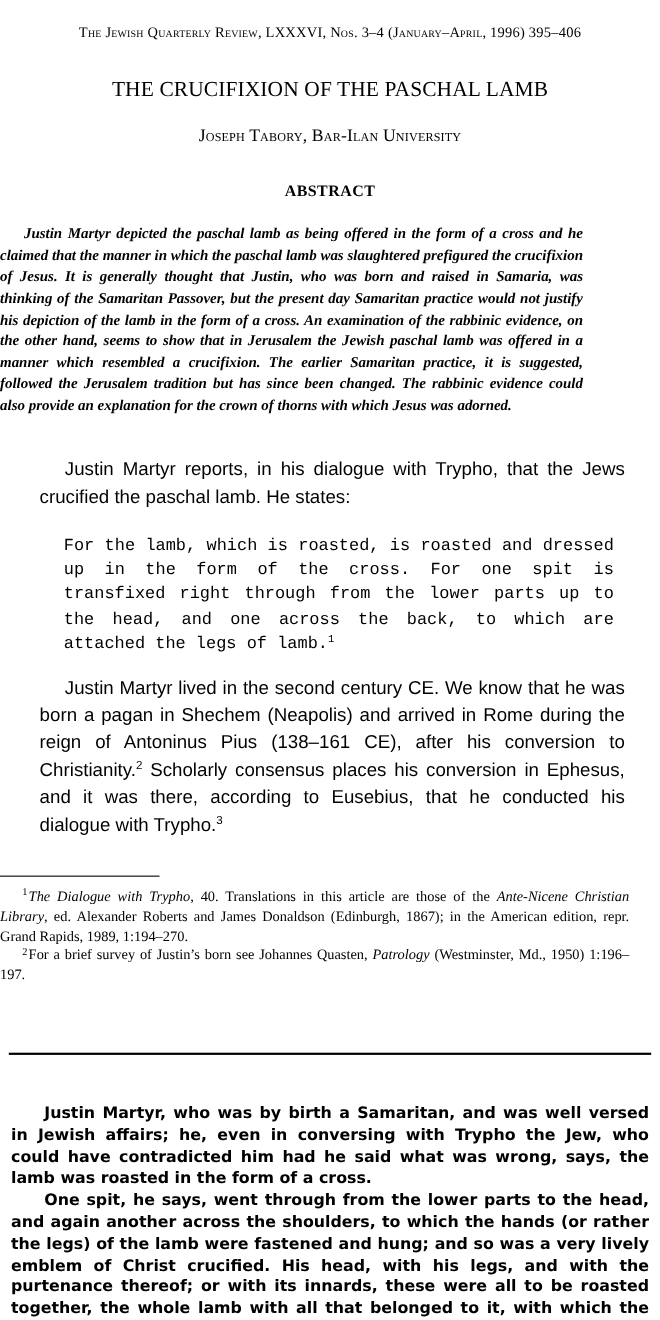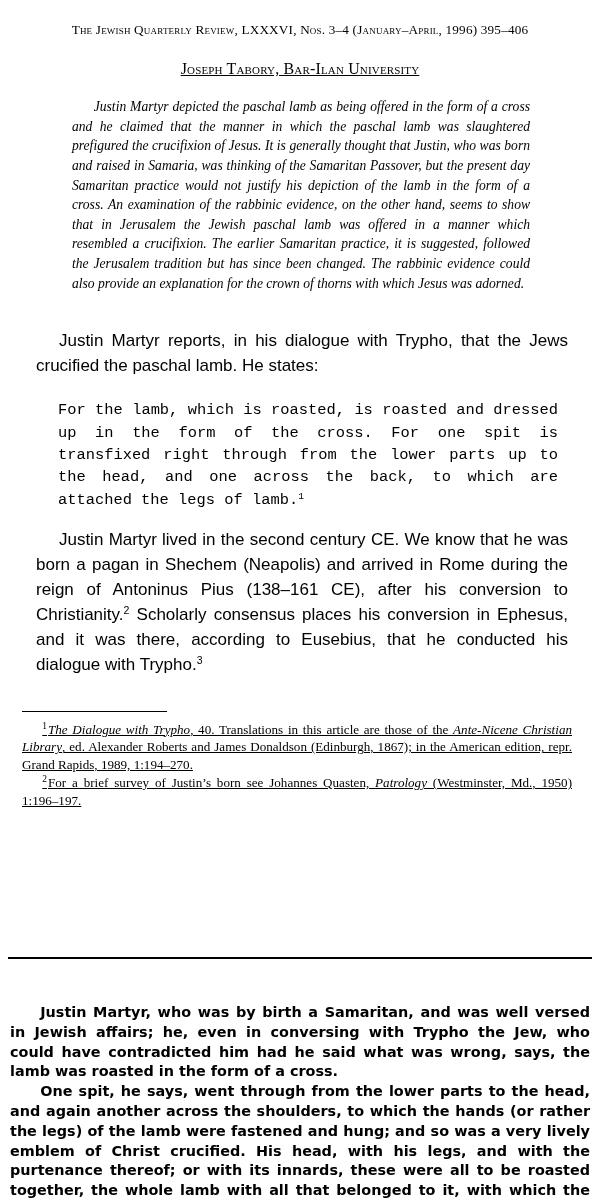--- a/index.html
+++ b/index.html
@@ -45,44 +45,43 @@
     margin: 0;
     padding-top: 33px;
   }
   .byline {
     text-align: center;
     font-family: "Liberation Serif", serif;
     font-size: 16px;
     font-variant: small-caps;
     padding-top: 22px;
     letter-spacing: 0.01em;
-    text-decoration: underline;
   }
 
   
   .abstract-heading {
     text-align: center;
     font-family: "Liberation Serif", serif;
     font-weight: bold;
     font-size: 14.5px;
     letter-spacing: 0.03em;
     padding-top: 33px;
   }
   .abstract-body {
     font-family: "Liberation Serif", serif;
     font-style: italic;
     font-size: 13.6px;
     line-height: 1.445;
     text-align: justify;
     text-indent: 1.6em;
     margin: 0;
     padding-top: 19px;
-    padding-left: 72px;
     padding-right: 70px;
     hyphens: auto;
+    font-weight: bold;
   }
 
   
   .body-wrap {
     padding-left: 36px;
     padding-right: 32px;
   }
   p.body-para {
     font-family: Liberation Sans, sans-serif;
     font-size: 17px;
@@ -113,23 +112,21 @@
     line-height: 0;
   }
 
   .sc {
     font-variant: small-caps;
   }
 
   
   .footnote-block {
     padding-top: 33px;
-    padding-left: 22px;
     padding-right: 28px;
-    text-decoration: underline;
   }
   .footnote-rule {
     width: 145px;
     height: 0;
     border: 0;
     border-top: 1.7px solid #000;
     margin: 0 0 9px 0;
   }
   p.footnote {
     font-family: "Liberation Serif", serif;
@@ -178,23 +175,25 @@
 </style>
 </head>
 <body>
 
 <div class="page">
 
   <div class="running-head">
     <span>The Jewish Quarterly Review, LXXXVI, Nos. 3–4 (January–April, 1996) 395–406</span>
   </div>
 
+  <h1 class="article-title">THE CRUCIFIXION OF THE PASCHAL LAMB</h1>
 
   <div class="byline">Joseph Tabory, Bar-Ilan University</div>
 
+  <div class="abstract-heading">ABSTRACT</div>
   <p class="abstract-body">Justin Martyr depicted the paschal lamb as being offered in the form of a cross and he claimed that the manner in which the paschal lamb was slaughtered prefigured the crucifixion of Jesus. It is generally thought that Justin, who was born and raised in Samaria, was thinking of the Samaritan Passover, but the present day Samaritan practice would not justify his depiction of the lamb in the form of a cross. An examination of the rabbinic evidence, on the other hand, seems to show that in Jerusalem the Jewish paschal lamb was offered in a manner which resembled a crucifixion. The earlier Samaritan practice, it is suggested, followed the Jerusalem tradition but has since been changed. The rabbinic evidence could also provide an explanation for the crown of thorns with which Jesus was adorned.</p>
 
   <div class="body-wrap">
 
     <p class="body-para first">Justin Martyr reports, in his dialogue with Trypho, that the Jews crucified the paschal lamb. He states:</p>
 
     <div class="blockquote">
       <span>For the lamb, which is roasted, is roasted and dressed up in the form of the cross. For one spit is transfixed right through from the lower parts up to the head, and one across the back, to which are attached the legs of lamb.</span><sup class="fn">1</sup>
     </div>
 

